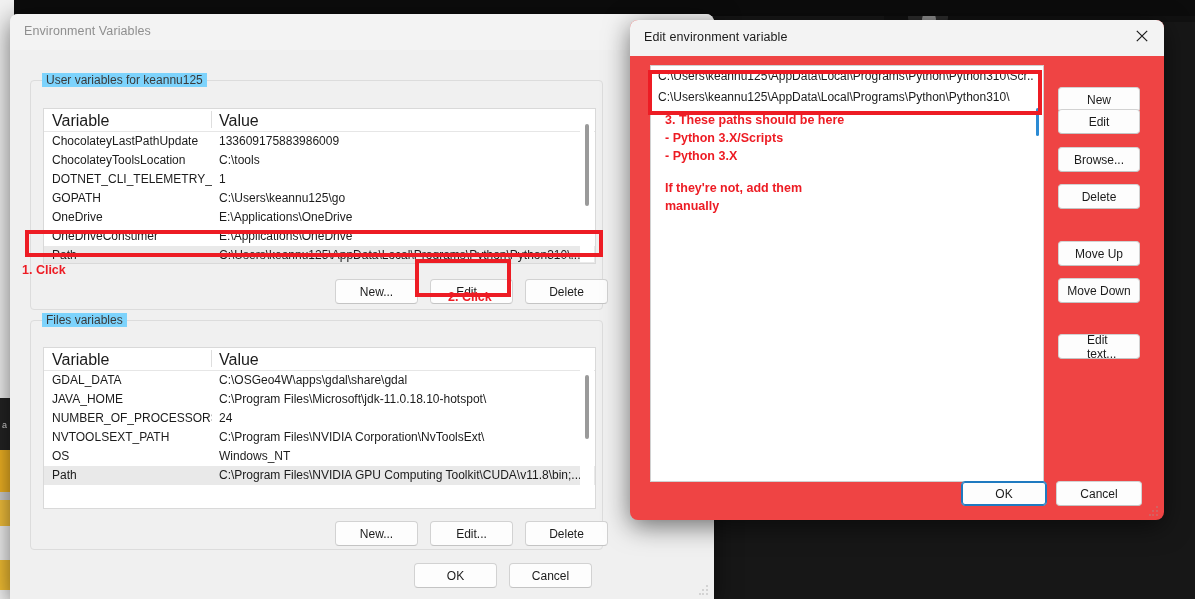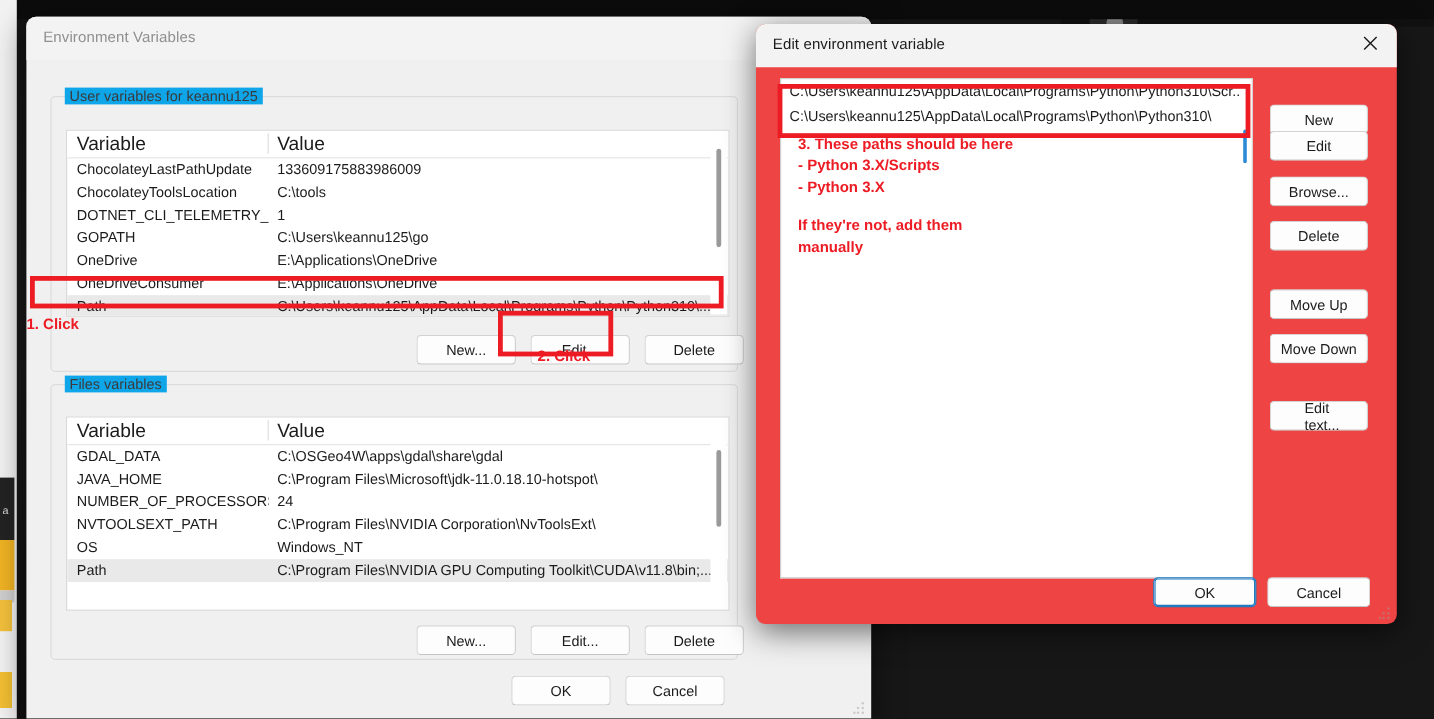--- a/index.html
+++ b/index.html
@@ -120,35 +120,34 @@
     cursor: default;
   }
   .dlg-close svg { display:block; }
 
   
   #env-dialog {
     left: 10px; top: 14px;
     width: 704px; height: 585px;
     background: #f0f0f0;
     border-radius: 8px 8px 0 0;
-    margin-left: 12px;
   }
   #env-dialog .dlg-title { color: #8f8f8f; }
 
   .groupbox {
     position: absolute;
     border: 1px solid #dcdcdc;
     border-radius: 4px;
     background: transparent;
   }
   .groupbox > .gb-legend {
     position: absolute;
     top: -8px; left: 11px;
     padding: 0 4px;
-    background: #0ea5e9;
+    background: #7dd3fc;
     font-size: 12px;
     color: #3a3a3a;
     white-space: nowrap;
   }
 
   .lv {
     position: absolute;
     background: #fff;
     border: 1px solid #d9d9d9;
     overflow: hidden;

